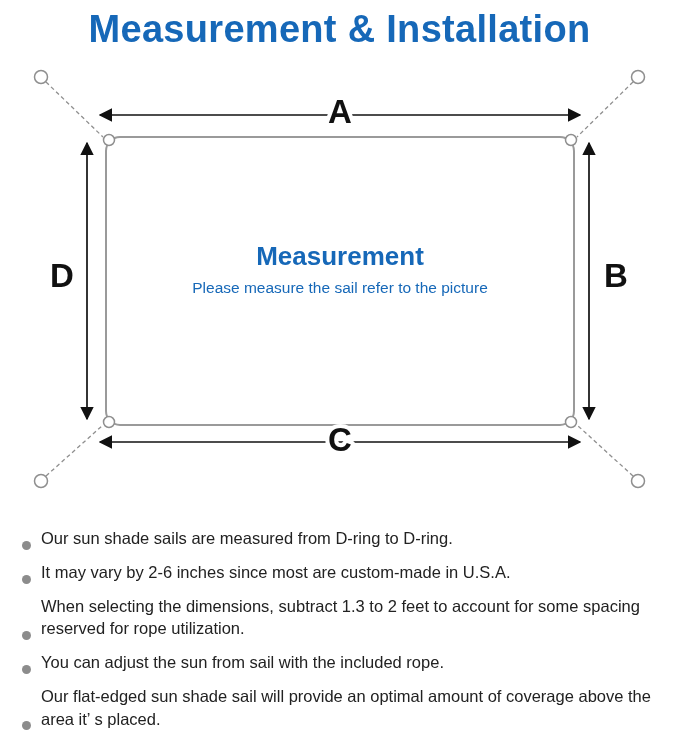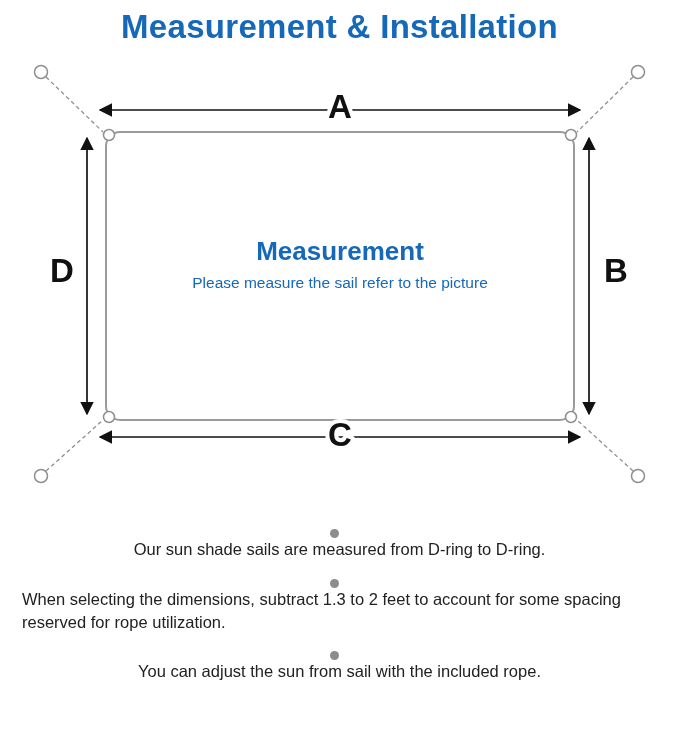--- a/index.html
+++ b/index.html
@@ -4,21 +4,21 @@
 <style>
   * { box-sizing: border-box; margin: 0; padding: 0; }
   html, body {
     width: 679px; height: 739px;
     background: #ffffff;
     font-family: "Liberation Sans", sans-serif;
     overflow: hidden;
   }
   .page-title {
     text-align: center;
-    font-size: 33px;
+    font-size: 38px;
     font-weight: bold;
     color: #1668b8;
     padding-top: 8px;
     letter-spacing: 0.3px;
   }
   .diagram-wrap { width: 679px; height: 460px; margin-top: 2px; }
 
   
   .dash  { stroke: #8f8f8f; stroke-width: 1.3; stroke-dasharray: 4 3; }
   .ring  { fill: #ffffff; stroke: #8f8f8f; stroke-width: 1.5; }
@@ -40,26 +40,25 @@
     font-weight: bold;
   }
   text.csub {
     font-family: "Liberation Sans", sans-serif;
     font-size: 15.5px;
   }
 
   .notes { padding: 14px 22px 0 22px; }
   .note-item {
     display: flex;
-    align-items: center;
+    align-items: flex-end;
     margin-bottom: 11px;
     font-size: 16.5px;
     line-height: 1.38;
     color: #222222;
-    flex-direction: column;
   }
   .bullet {
     width: 9px; height: 9px;
     border-radius: 50%;
     background: #8c8c8c;
     flex: 0 0 9px;
     margin: 7px 10px 0 0;
   }
   .note-text { flex: 1; }
 </style>
@@ -108,19 +107,27 @@
   </svg>
 </div>
 
 <div class="notes">
   <div class="note-item">
     <span class="bullet"></span>
     <span class="note-text">Our sun shade sails are measured from D-ring to D-ring.</span>
   </div>
   <div class="note-item">
     <span class="bullet"></span>
+    <span class="note-text">It may vary by 2-6 inches since most are custom-made in U.S.A.</span>
+  </div>
+  <div class="note-item">
+    <span class="bullet"></span>
     <span class="note-text">When selecting the dimensions, subtract 1.3 to 2 feet to account for some spacing reserved for rope utilization.</span>
   </div>
   <div class="note-item">
     <span class="bullet"></span>
     <span class="note-text">You can adjust the sun from sail with the included rope.</span>
   </div>
+  <div class="note-item">
+    <span class="bullet"></span>
+    <span class="note-text">Our flat-edged sun shade sail will provide an optimal amount of coverage above the area it’ s placed.</span>
+  </div>
 </div>
 
 </body></html>

